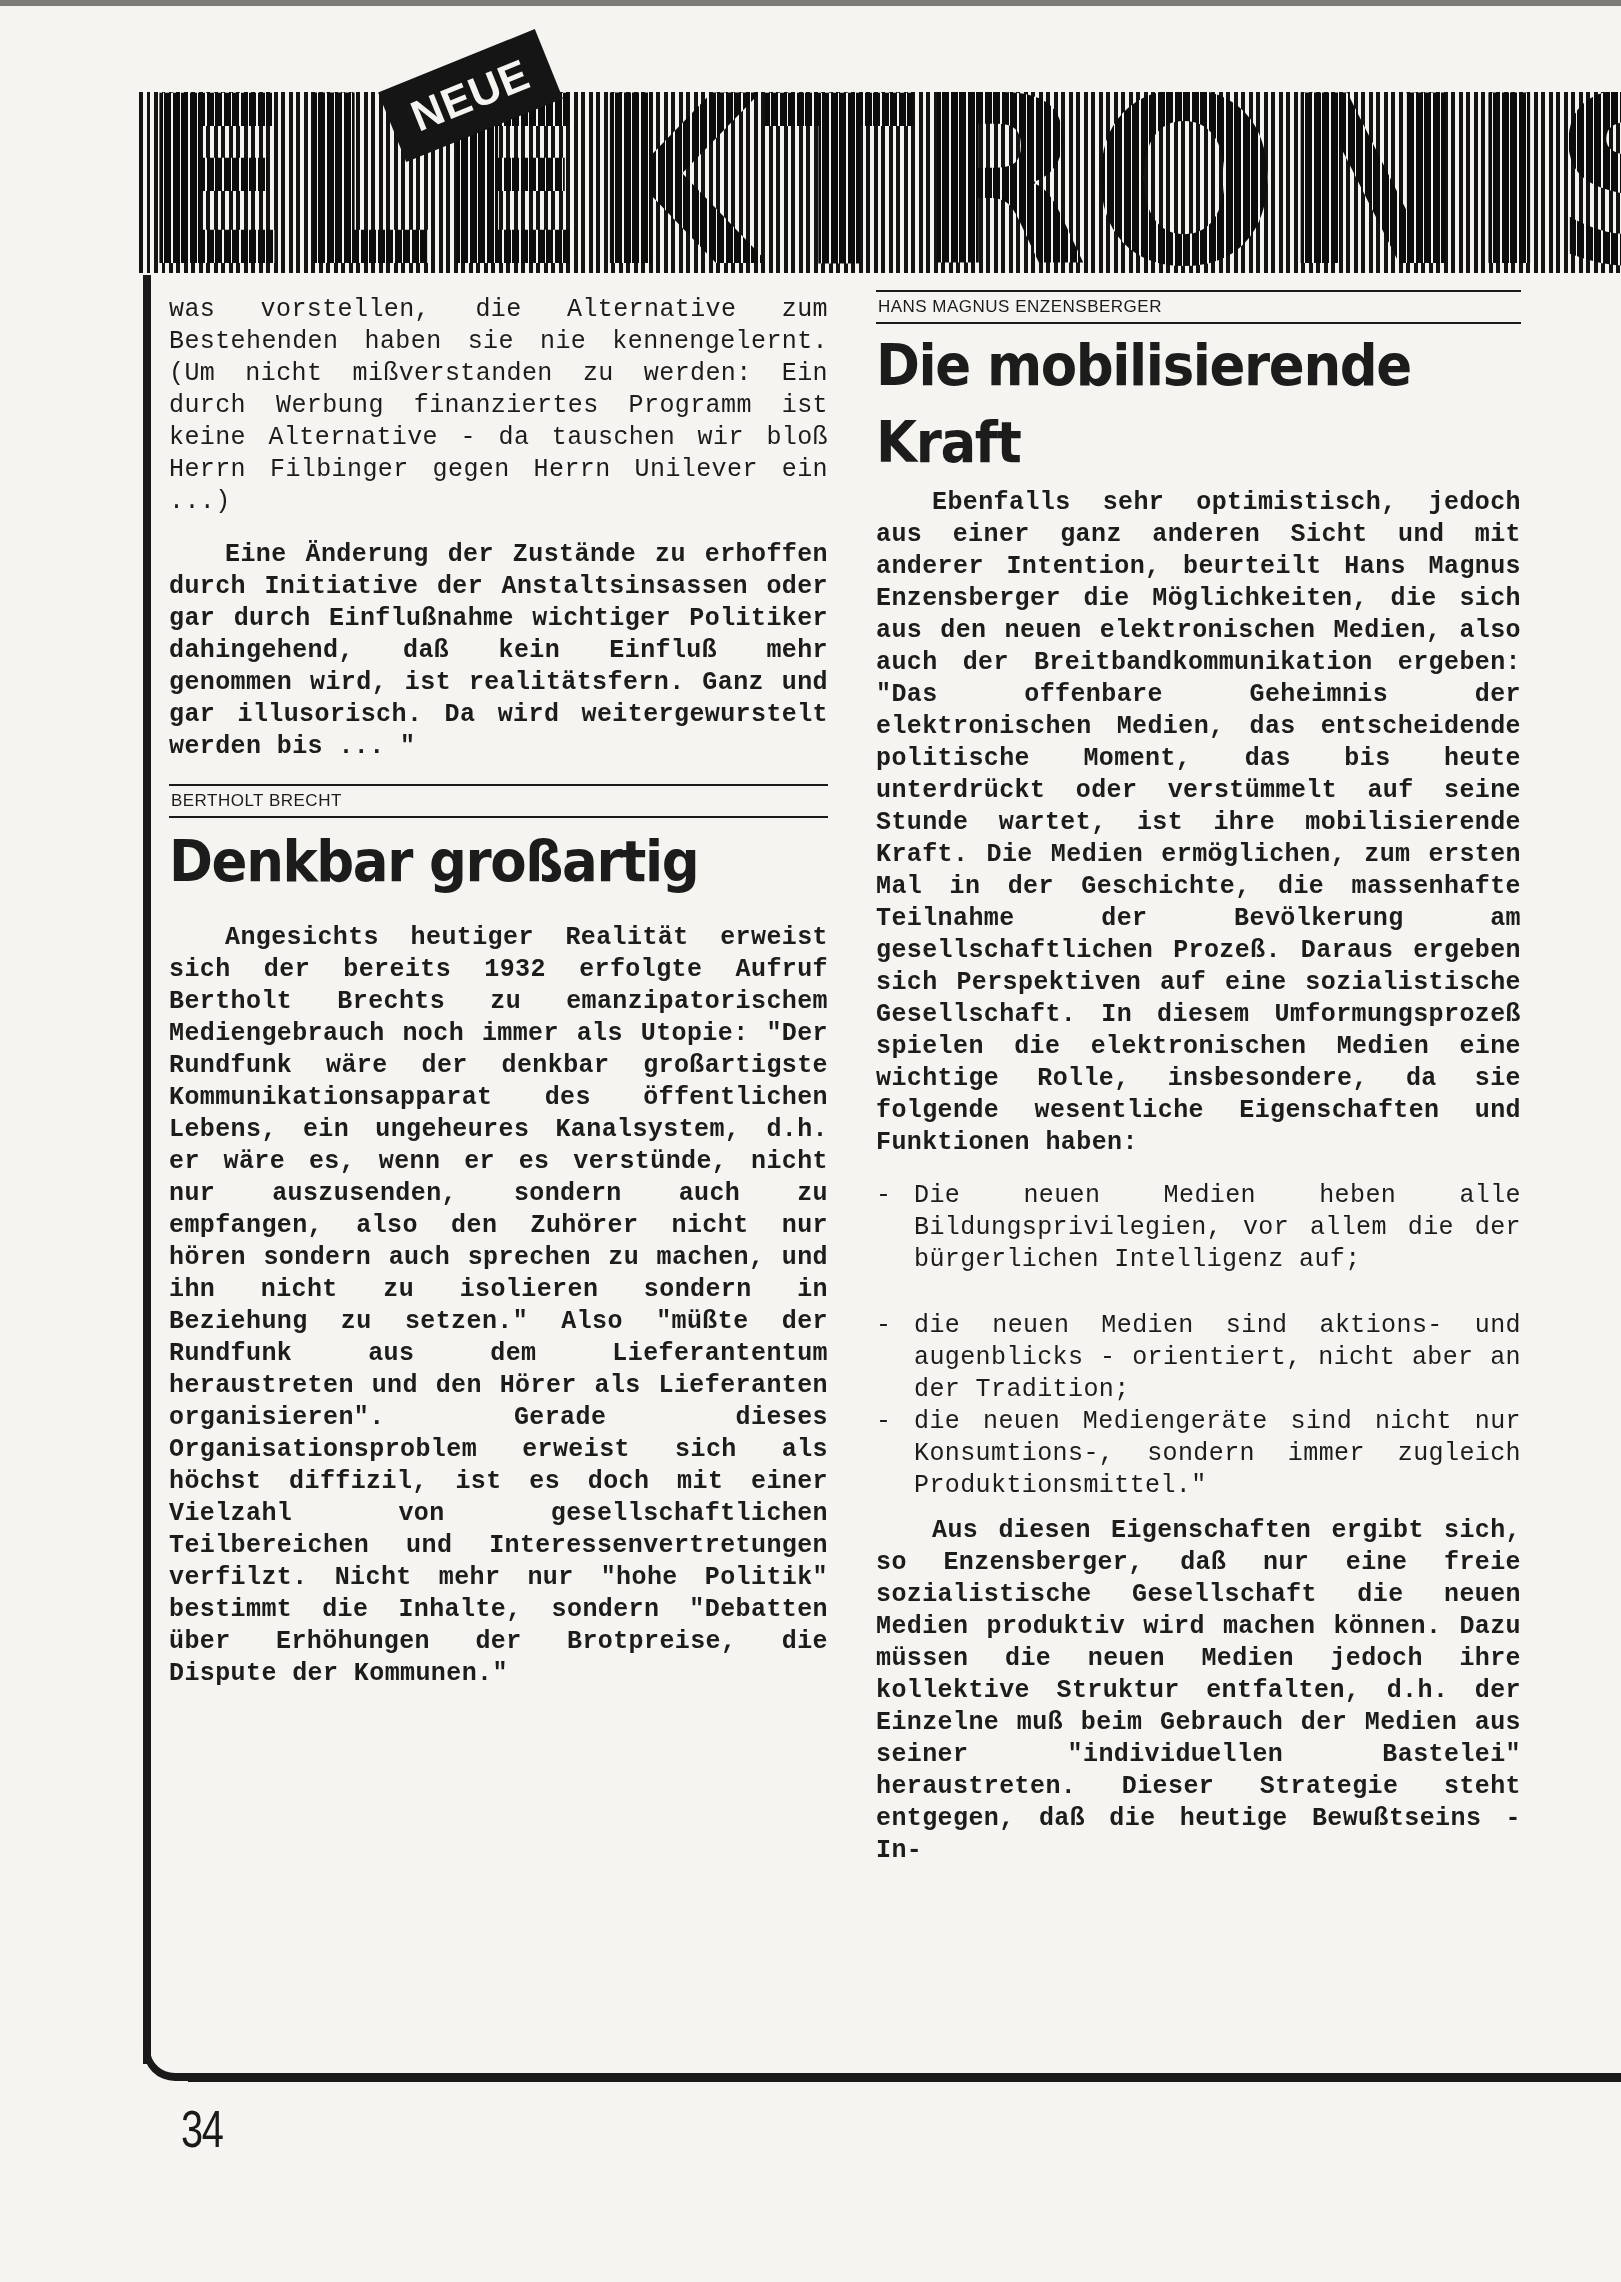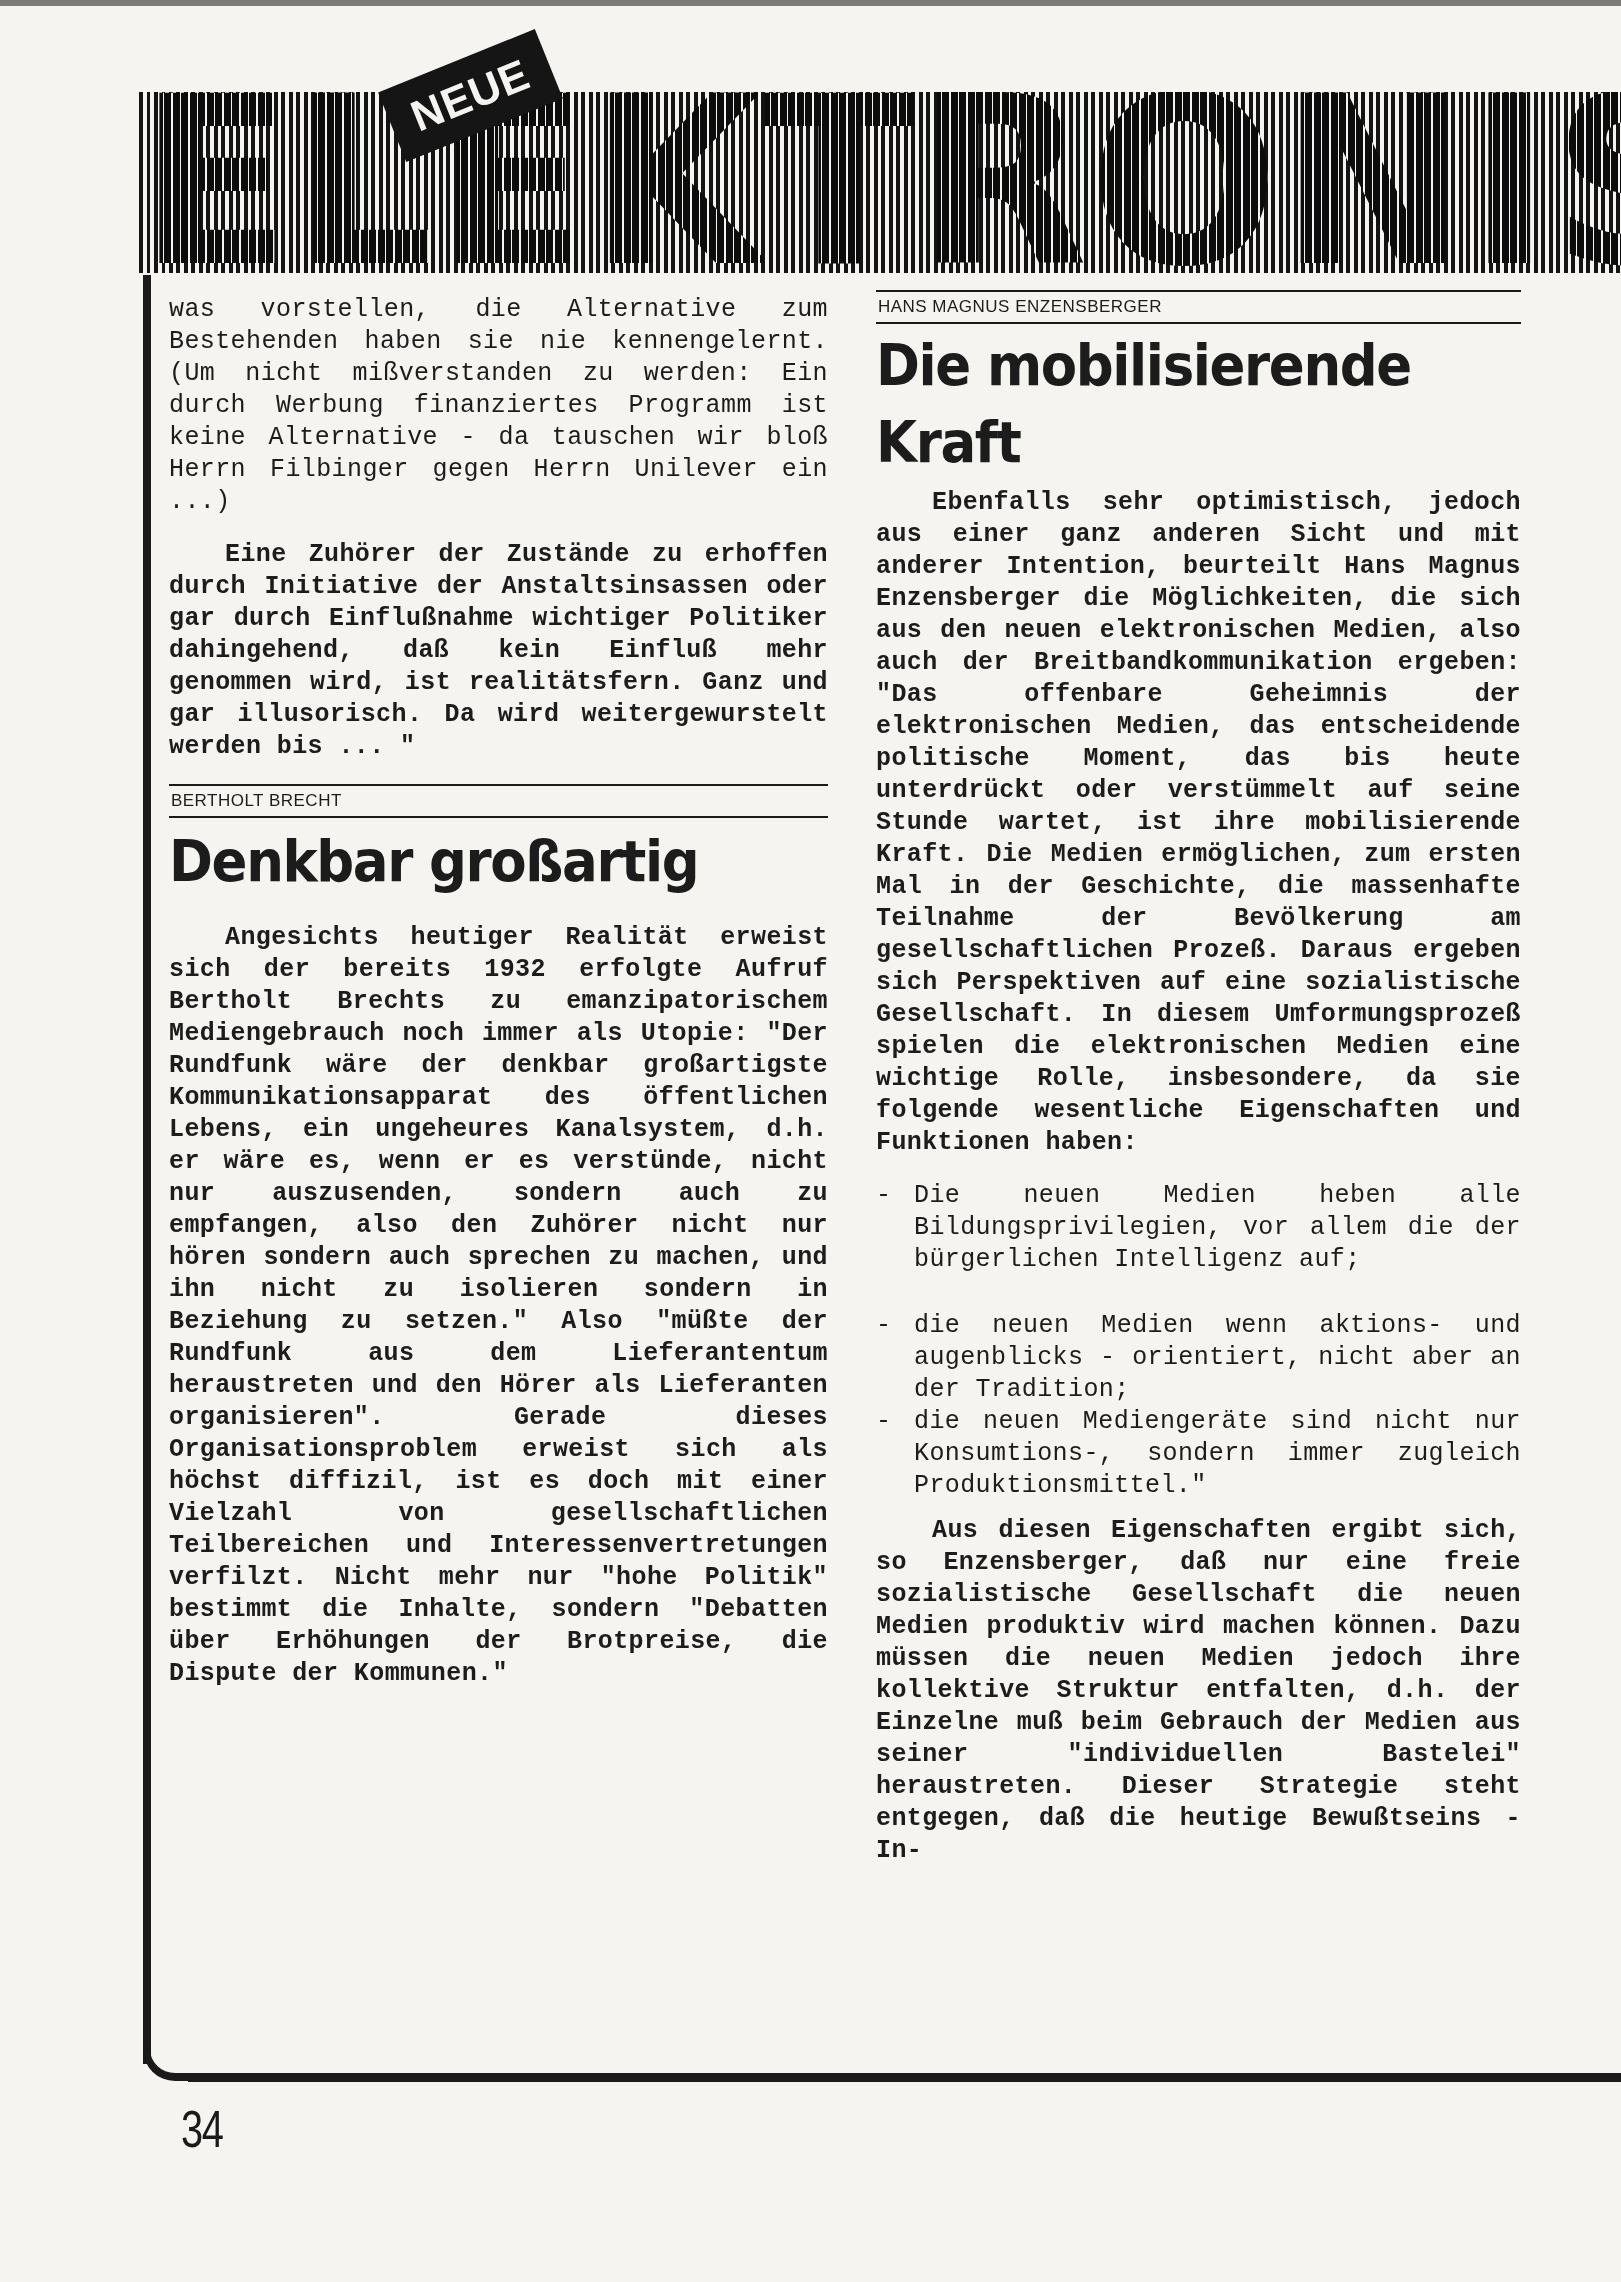--- a/index.html
+++ b/index.html
@@ -108,42 +108,42 @@
   <span>NEUE</span>
 </div>
 
 <div class="frame-left"></div>
 <div class="frame-corner"></div>
 <div class="frame-bottom"></div>
 
 <div class="col col-left">
   <p>was vorstellen, die Alternative zum Bestehenden haben sie nie kennengelernt. (Um nicht mißverstanden zu werden: Ein durch Werbung finanziertes Programm ist keine Alternative - da tauschen wir bloß Herrn Filbinger gegen Herrn Unilever ein ...)</p>
   <div class="gap-m"></div>
-  <p class="indent">Eine Zuhörer der Zustände zu erhoffen durch Initiative der Anstaltsinsassen oder gar durch Einflußnahme wichtiger Politiker dahingehend, daß kein Einfluß mehr genommen wird, ist realitätsfern. Ganz und gar illusorisch. Da wird weitergewurstelt werden bis ... "</p>
+  <p class="indent">Eine Änderung der Zustände zu erhoffen durch Initiative der Anstaltsinsassen oder gar durch Einflußnahme wichtiger Politiker dahingehend, daß kein Einfluß mehr genommen wird, ist realitätsfern. Ganz und gar illusorisch. Da wird weitergewurstelt werden bis ... "</p>
   <div class="gap-m"></div>
   <div class="byline">BERTHOLT BRECHT</div>
   <div class="headline">Denkbar großartig</div>
   <div class="gap-s"></div>
   <p class="indent">Angesichts heutiger Realität erweist sich der bereits 1932 erfolgte Aufruf Bertholt Brechts zu emanzipatorischem Mediengebrauch noch immer als Utopie: "Der Rundfunk wäre der denkbar großartigste Kommunikationsapparat des öffentlichen Lebens, ein ungeheures Kanalsystem, d.h. er wäre es, wenn er es verstünde, nicht nur auszusenden, sondern auch zu empfangen, also den Zuhörer nicht nur hören sondern auch sprechen zu machen, und ihn nicht zu isolieren sondern in Beziehung zu setzen." Also "müßte der Rundfunk aus dem Lieferantentum heraustreten und den Hörer als Lieferanten organisieren". Gerade dieses Organisationsproblem erweist sich als höchst diffizil, ist es doch mit einer Vielzahl von gesellschaftlichen Teilbereichen und Interessenvertretungen verfilzt. Nicht mehr nur "hohe Politik" bestimmt die Inhalte, sondern "Debatten über Erhöhungen der Brotpreise, die Dispute der Kommunen."</p>
 </div>
 
 <div class="col col-right">
   <div class="byline">HANS MAGNUS ENZENSBERGER</div>
   <div class="headline">Die mobilisierende Kraft</div>
   <p class="indent">Ebenfalls sehr optimistisch, jedoch aus einer ganz anderen Sicht und mit anderer Intention, beurteilt Hans Magnus Enzensberger die Möglichkeiten, die sich aus den neuen elektronischen Medien, also auch der Breitbandkommunikation ergeben: "Das offenbare Geheimnis der elektronischen Medien, das entscheidende politische Moment, das bis heute unterdrückt oder verstümmelt auf seine Stunde wartet, ist ihre mobilisierende Kraft. Die Medien ermöglichen, zum ersten Mal in der Geschichte, die massenhafte Teilnahme der Bevölkerung am gesellschaftlichen Prozeß. Daraus ergeben sich Perspektiven auf eine sozialistische Gesellschaft. In diesem Umformungsprozeß spielen die elektronischen Medien eine wichtige Rolle, insbesondere, da sie folgende wesentliche Eigenschaften und Funktionen haben:</p>
   <div class="gap-m"></div>
   <div class="bullet">
     <span class="dash">-</span>
     <span class="btext">Die neuen Medien heben alle Bildungsprivilegien, vor allem die der bürgerlichen Intelligenz auf;</span>
   </div>
   <div class="gap-m"></div>
   <div class="gap-s"></div>
   <div class="bullet">
     <span class="dash">-</span>
-    <span class="btext">die neuen Medien wenn aktions- und augenblicks - orientiert, nicht aber an der Tradition;</span>
+    <span class="btext">die neuen Medien sind aktions- und augenblicks - orientiert, nicht aber an der Tradition;</span>
   </div>
   <div class="bullet">
     <span class="dash">-</span>
     <span class="btext">die neuen Mediengeräte sind nicht nur Konsumtions-, sondern immer zugleich Produktionsmittel."</span>
   </div>
   <div class="gap-s"></div>
   <p class="indent">Aus diesen Eigenschaften ergibt sich, so Enzensberger, daß nur eine freie sozialistische Gesellschaft die neuen Medien produktiv wird machen können. Dazu müssen die neuen Medien jedoch ihre kollektive Struktur entfalten, d.h. der Einzelne muß beim Gebrauch der Medien aus seiner "individuellen Bastelei" heraustreten. Dieser Strategie steht entgegen, daß die heutige Bewußtseins - In-</p>
 </div>
 
 <div class="page-number">34</div>

